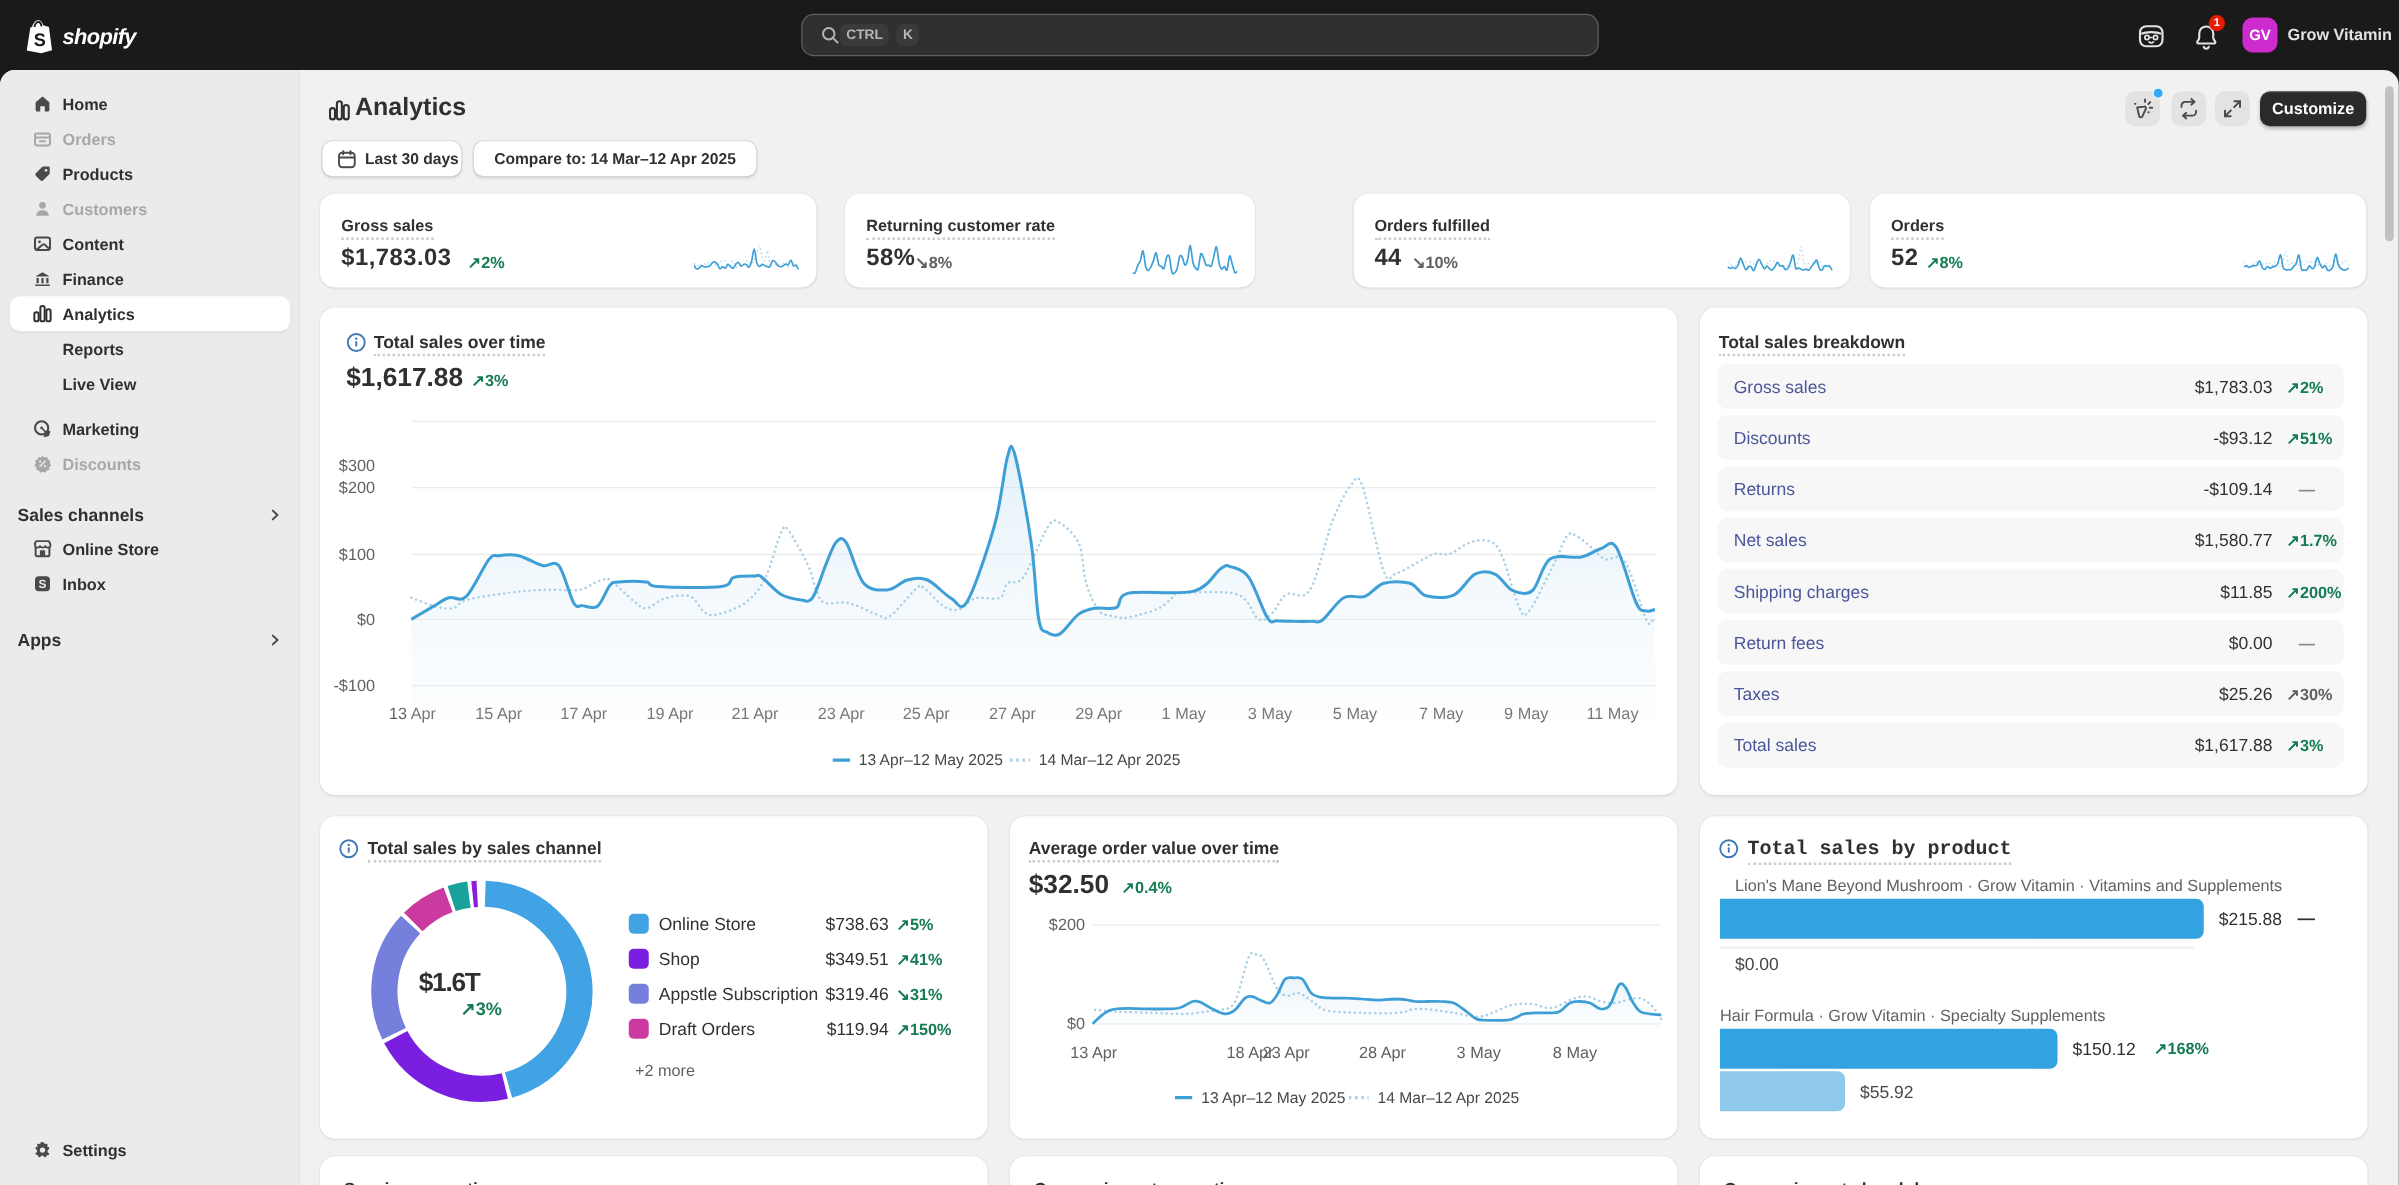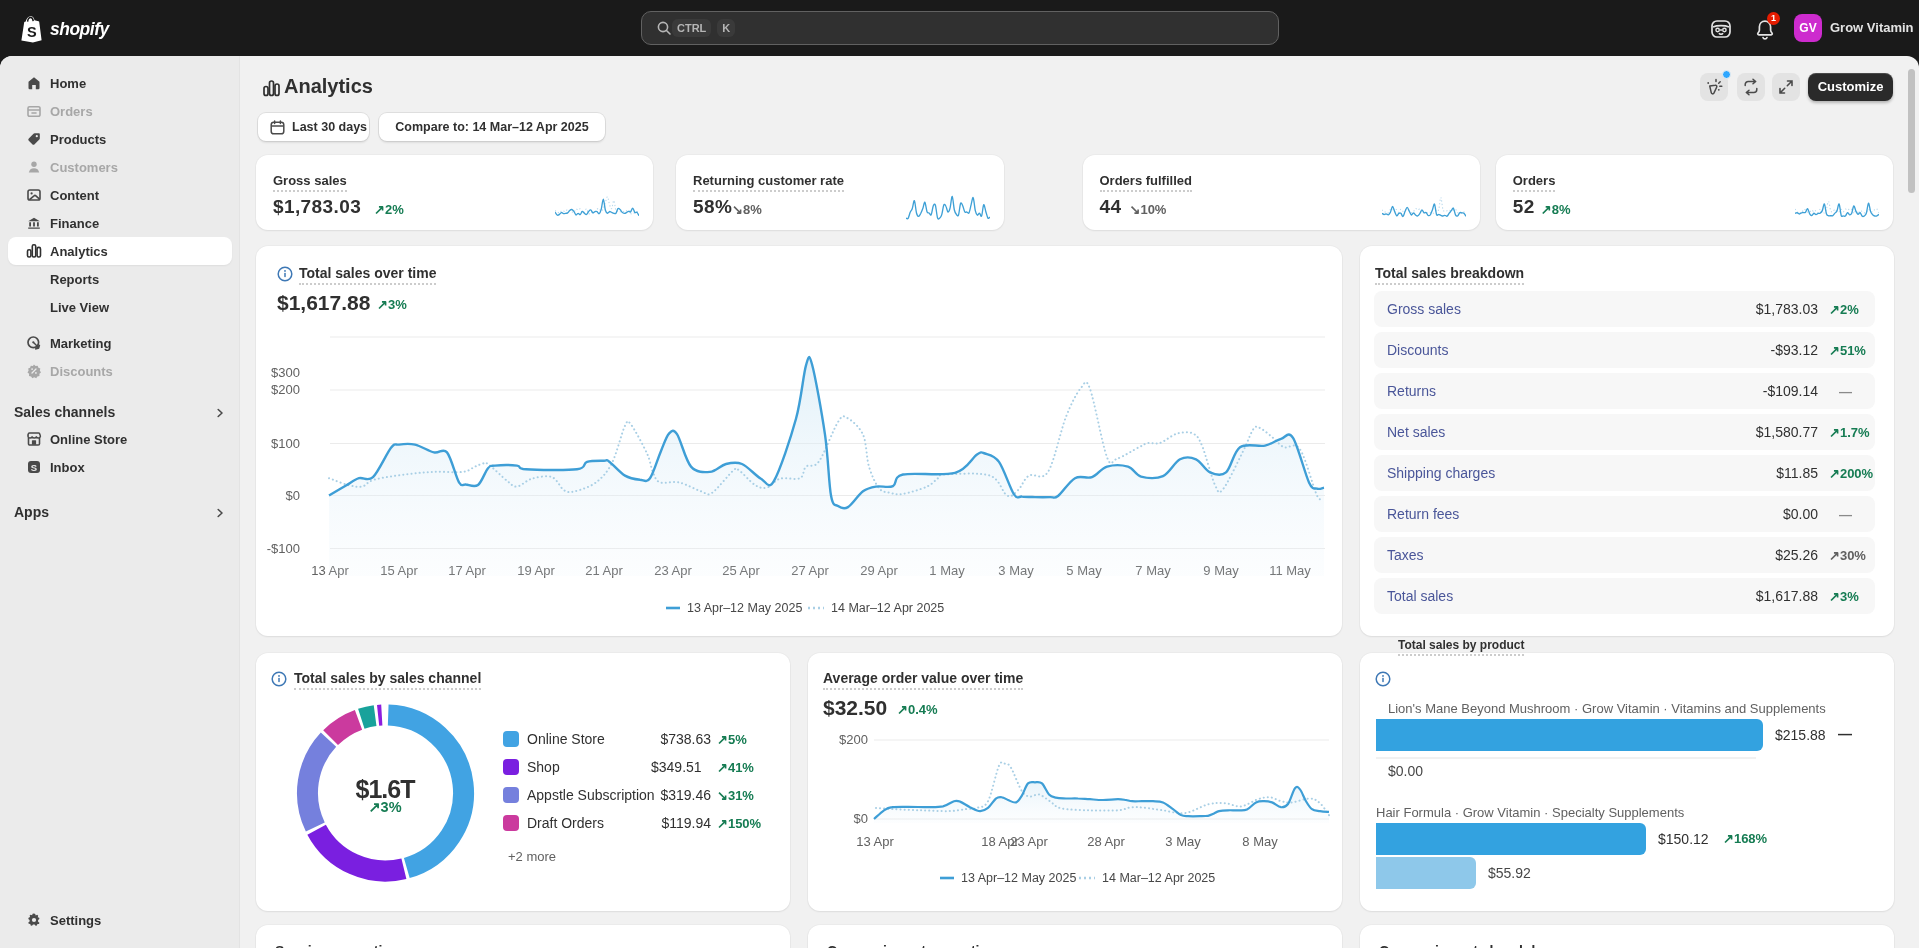--- a/index.html
+++ b/index.html
@@ -410,27 +410,27 @@
   </svg>
 <span class="ctitle" style="position:absolute; left:294px; top:670px; font-size:14px;">Total sales by sales channel</span>
 <svg style="position:absolute; left:256px; top:653px;" width="534" height="258" viewBox="0 0 534 258">
     <path d="M132.2,62.0A78.0,78.0 0 0 1 150.8,215.0" fill="none" stroke="#41a3e3" stroke-width="21"></path>
     <path d="M147.9,215.8A78.0,78.0 0 0 1 60.6,176.7" fill="none" stroke="#7a1fe0" stroke-width="21"></path>
     <path d="M59.3,174.0A78.0,78.0 0 0 1 72.5,86.7" fill="none" stroke="#7580dd" stroke-width="21"></path>
     <path d="M74.6,84.6A78.0,78.0 0 0 1 102.5,66.8" fill="none" stroke="#cb3a9e" stroke-width="21"></path>
     <path d="M105.3,65.8A78.0,78.0 0 0 1 119.1,62.7" fill="none" stroke="#18a29b" stroke-width="21"></path>
     <path d="M122.1,62.4A78.0,78.0 0 0 1 125.8,62.1" fill="none" stroke="#8d1ddd" stroke-width="21"></path>
   </svg>
-<div style="position:absolute; left:79px; top:775px; width:100px; text-align:center; font-size:25px; font-weight:700; color:#303030; letter-spacing:-1px; left:335px;">$1.6T</div>
+<div style="position:absolute; left:79px; top:775px; width:100px; text-align:left; font-size:21px; font-weight:700; color:#303030; letter-spacing:-1px; left:335px;">$1.6T</div>
 <div class="pct green" style="position:absolute; left:335px; top:799px; width:100px; text-align:center; font-size:14.5px; font-weight:650;"><span class="arrow">↗</span>3%</div>
 <div class="dlegend" style="left:503px; top:731px;"><span class="sq" style="background:#41a3e3"></span>Online Store</div>
 <div class="dlval" style="left:651px; top:731px; width:60px; text-align:right;">$738.63</div>
 <div class="dlpct green" style="left:717px; top:732px;"><span class="arrow">↗</span>5%</div>
 <div class="dlegend" style="left:503px; top:759px;"><span class="sq" style="background:#7a1fe0"></span>Shop</div>
-<div class="dlval" style="left:651px; top:759px; width:60px; text-align:left;">$349.51</div>
+<div class="dlval" style="left:651px; top:759px; width:60px; text-align:right;">$349.51</div>
 <div class="dlpct green" style="left:717px; top:760px;"><span class="arrow">↗</span>41%</div>
 <div class="dlegend" style="left:503px; top:787px;"><span class="sq" style="background:#7580dd"></span>Appstle Subscription</div>
 <div class="dlval" style="left:651px; top:787px; width:60px; text-align:right;">$319.46</div>
 <div class="dlpct green" style="left:717px; top:788px;"><span class="arrow">↘</span>31%</div>
 <div class="dlegend" style="left:503px; top:815px;"><span class="sq" style="background:#cb3a9e"></span>Draft Orders</div>
 <div class="dlval" style="left:651px; top:815px; width:60px; text-align:right;">$119.94</div>
 <div class="dlpct green" style="left:717px; top:816px;"><span class="arrow">↗</span>150%</div>
 <div style="position:absolute; left:508px; top:849px; font-size:13px; color:#616161;">+2 more</div>
 
 <div class="card" style="left:808px; top:653px; width:534px; height:258px;"></div>
@@ -465,21 +465,21 @@
     </svg>
     <span style="margin-left:7px">14 Mar–12 Apr 2025</span>
   </div>
 
 <div class="card" style="left:1360px; top:653px; width:534px; height:258px;"></div>
 <svg style="position:absolute; left:1375px; top:671px;" width="16" height="16" viewBox="0 0 16 16">
     <circle cx="8" cy="8" r="6.8" fill="none" stroke="#3e78b5" stroke-width="1.5"></circle>
     <circle cx="8" cy="4.9" r=".95" fill="#3e78b5"></circle>
     <rect x="7.25" y="6.8" width="1.5" height="4.4" rx=".7" fill="#3e78b5"></rect>
   </svg>
-<span class="ctitle" style="position:absolute; left:1398px; top:638px; font-size:12px;">Total sales by product</span>
+<span class="ctitle" style="position:absolute; left:1398px; top:670px; font-size:16px;font-family:Liberation Mono, monospace;">Total sales by product</span>
 <div class="prodlbl" style="left:1388px; top:701px;">Lion's Mane Beyond Mushroom · Grow Vitamin · Vitamins and Supplements</div>
 <div class="bar" style="left:1376px; top:719px; width:387px;"></div>
 <div class="prodval" style="left:1775px; top:727px;">$215.88</div>
 <div class="prodval dash" style="left:1838px; top:726px;">—</div>
 <div style="position:absolute; left:1376px; top:757px; width:380px; height:2px; background:#f1f1f1;"></div>
 <div class="prodval" style="left:1388px; top:763px; color:#474747;">$0.00</div>
 <div class="prodlbl" style="left:1376px; top:805px;">Hair Formula · Grow Vitamin · Specialty Supplements</div>
 <div class="bar" style="left:1376px; top:823px; width:270px;"></div>
 <div class="prodval" style="left:1658px; top:831px;">$150.12</div>
 <div class="dlpct green" style="left:1723px; top:831px; position:absolute;"><span class="arrow">↗</span>168%</div>

